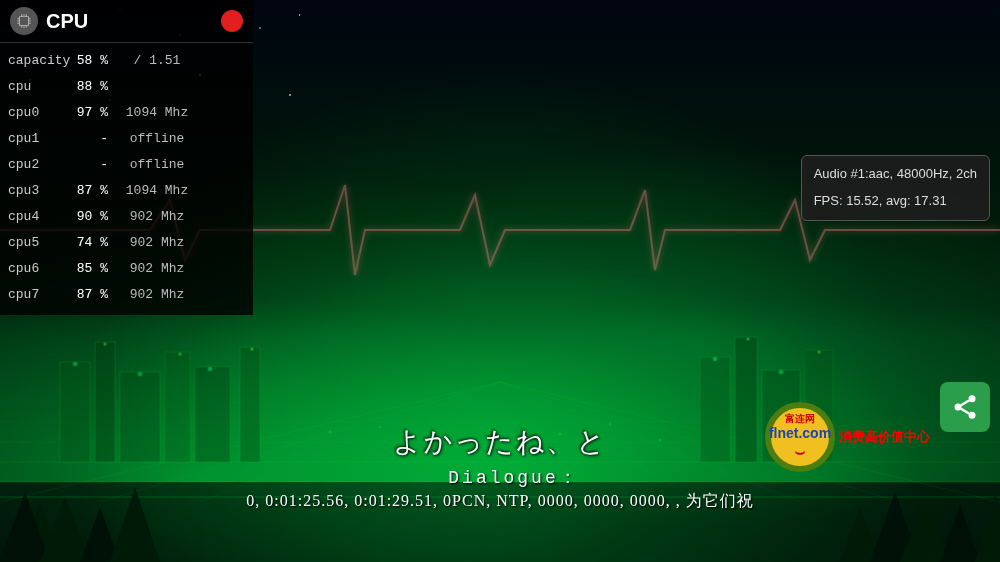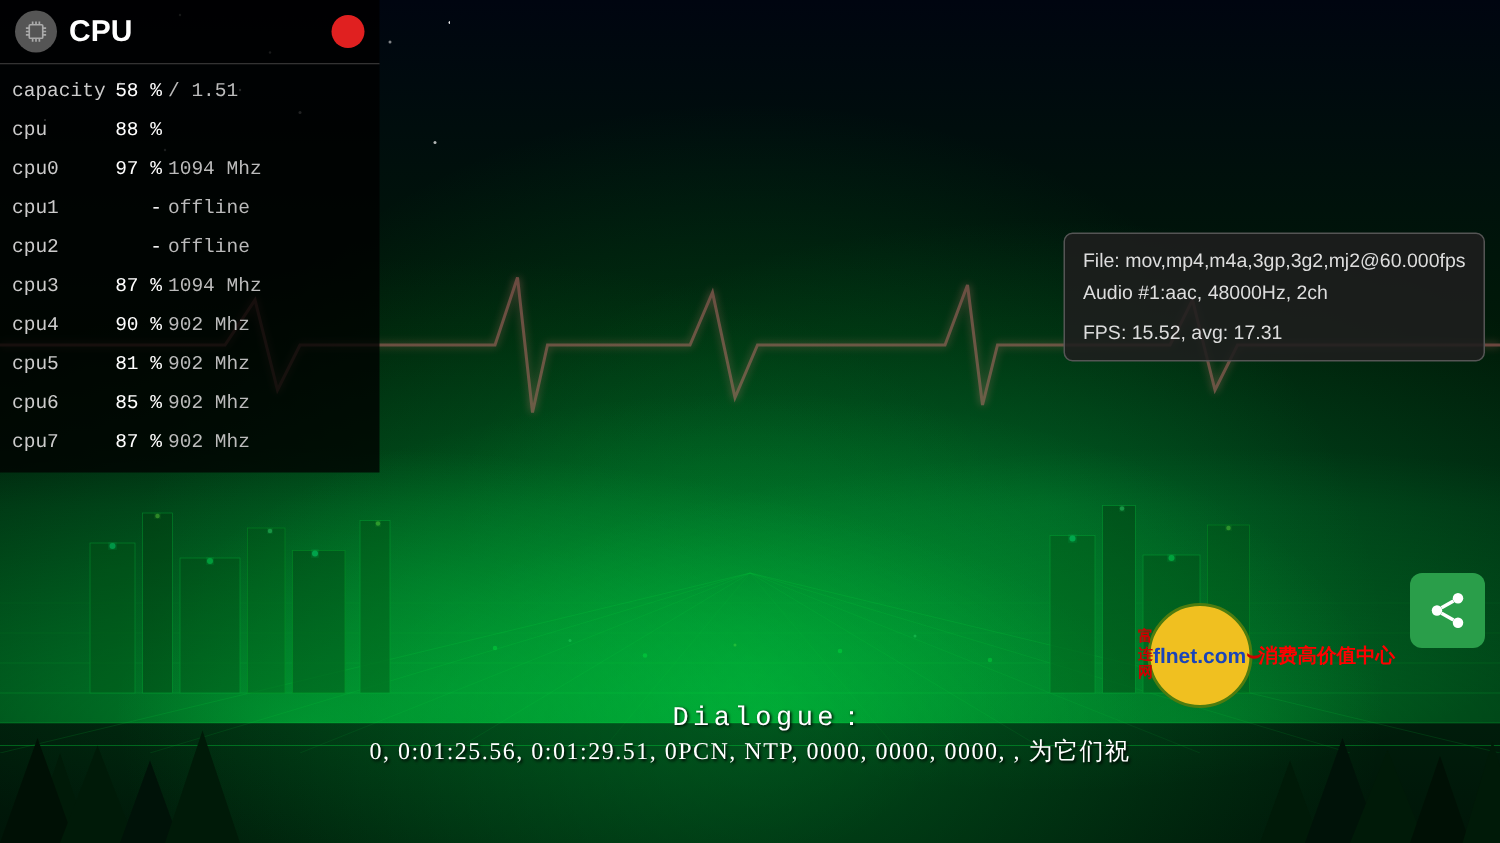--- a/index.html
+++ b/index.html
@@ -142,21 +142,21 @@
 
     .stat-value {
       width: 52px;
       text-align: right;
       color: #fff;
       padding-right: 4px;
     }
 
     .stat-extra {
       width: 90px;
-      text-align: left;
+      text-align: center;
       color: #bbb;
     }
 
     
     #file-info {
       position: absolute;
       top: 155px;
       right: 10px;
       background: rgba(30,30,30,0.88);
       border: 1px solid #555;
@@ -242,29 +242,30 @@
       display: flex;
       align-items: center;
     }
 
     #watermark-circle {
       width: 70px;
       height: 70px;
       border-radius: 50%;
       background: #f0c020;
       display: flex;
+      flex-direction: column;
       align-items: center;
       justify-content: center;
       font-size: 11px;
       font-weight: bold;
       color: #c00;
       font-family: Arial, sans-serif;
       text-align: center;
       line-height: 1.2;
-      border: 2px solid #4d7c0f;
+      border: 6px solid #4d7c0f;
     }
 
     #watermark-circle .wm-top {
       font-size: 10px;
     }
 
     #watermark-circle .wm-url {
       font-size: 14px;
       color: #1a44b8;
     }
@@ -488,52 +489,52 @@
       <span class="stat-value">87 %</span>
       <span class="stat-extra">1094 Mhz</span>
     </div>
     <div class="stat-row">
       <span class="stat-label">cpu4</span>
       <span class="stat-value">90 %</span>
       <span class="stat-extra">902 Mhz</span>
     </div>
     <div class="stat-row">
       <span class="stat-label">cpu5</span>
-      <span class="stat-value">81 %</span>
+      <span class="stat-value">74 %</span>
       <span class="stat-extra">902 Mhz</span>
     </div>
     <div class="stat-row">
       <span class="stat-label">cpu6</span>
       <span class="stat-value">85 %</span>
       <span class="stat-extra">902 Mhz</span>
     </div>
     <div class="stat-row">
       <span class="stat-label">cpu7</span>
       <span class="stat-value">87 %</span>
       <span class="stat-extra">902 Mhz</span>
     </div>
   </div>
 
 <div id="file-info">
-  <div>File: mov,mp4,m4a,3gp,3g2,mj2@60.000fps</div>
   <div>Audio #1:aac, 48000Hz, 2ch</div>
   <div class="fps-line">FPS: 15.52, avg: 17.31</div>
 </div>
 
 <div id="share-btn">
   <svg viewBox="0 0 24 24">
     <circle cx="18" cy="5" r="3"></circle>
     <circle cx="6" cy="12" r="3"></circle>
     <circle cx="18" cy="19" r="3"></circle>
     <line x1="8.59" y1="13.51" x2="15.42" y2="17.49" stroke="white" stroke-width="2"></line>
     <line x1="15.41" y1="6.51" x2="8.59" y2="10.49" stroke="white" stroke-width="2"></line>
   </svg>
 </div>
 
 <div id="subtitle-area">
+  <div id="subtitle-japanese">よかったね、と</div>
   <div id="subtitle-dialogue">Dialogue：</div>
   <div id="subtitle-timecode">0, 0:01:25.56, 0:01:29.51, 0PCN, NTP, 0000, 0000, 0000, , 为它们祝</div>
 </div>
 
 <div id="watermark">
   <div id="watermark-circle">
     <span class="wm-top">富连网</span>
     <span class="wm-url">flnet.com</span>
     <span class="wm-smile">⌣</span>
   </div>

